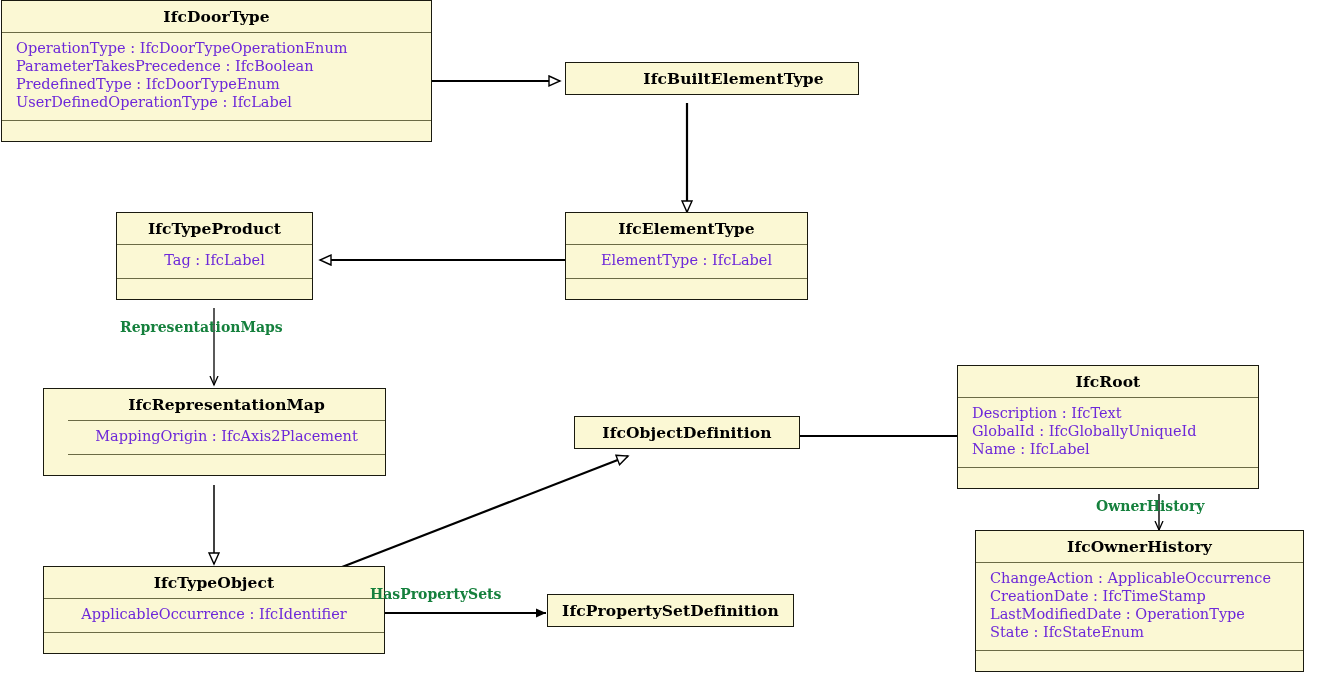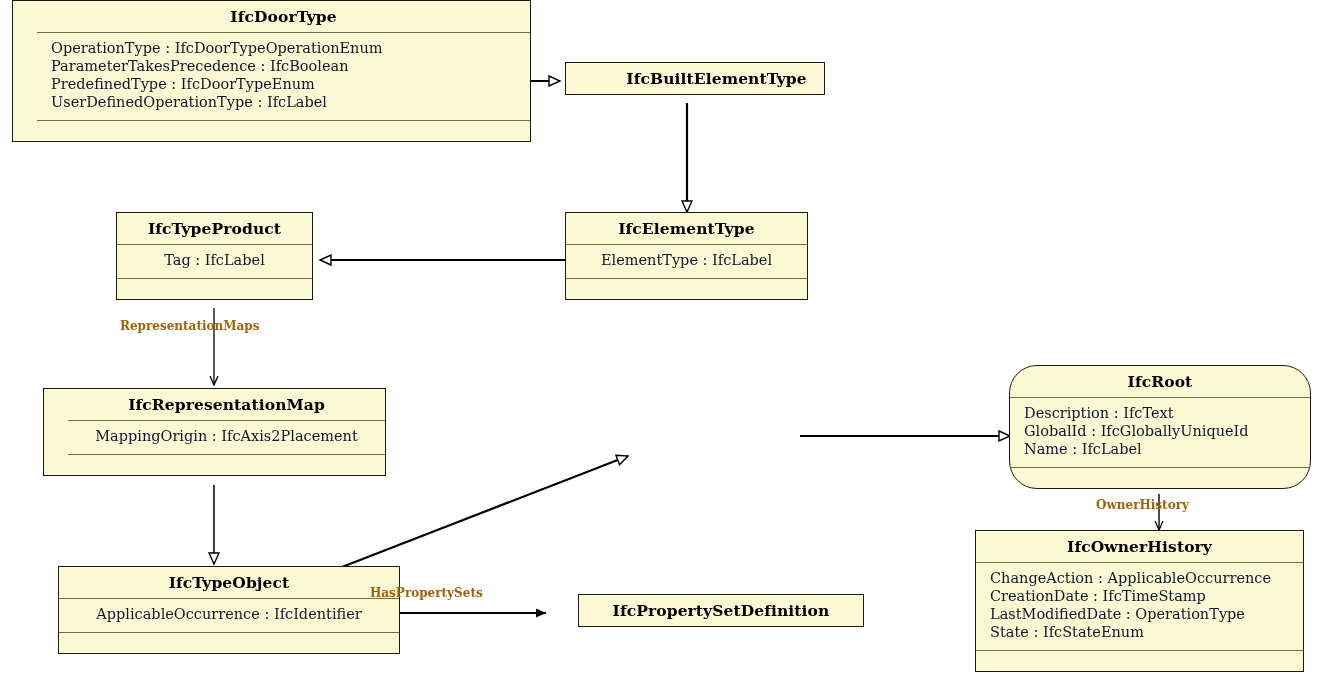--- a/index.html
+++ b/index.html
@@ -36,31 +36,31 @@
     border-top: 1.5px solid #6b6b45;
   }
   .uml-attrs {
     padding: 7px 10px 8px 14px;
     font-size: 14.5px;
     line-height: 1.24;
     color: #3a3a32;
     white-space: nowrap;
   }
   .uml-attr {
-    color: #0f172a;
+    color: #6d28d9;
   }
   .uml-foot {
     height: 20px;
   }
   .edge-label {
     position: absolute;
     font-family: "DejaVu Serif", "Liberation Serif", serif;
     font-weight: bold;
-    font-size: 12px;
-    color: #a16207;
+    font-size: 14px;
+    color: #15803d;
     white-space: nowrap;
     z-index: 8;
   }
   svg.edges {
     position: absolute;
     left: 0;
     top: 0;
     width: 1344px;
     height: 695px;
     z-index: 3;
@@ -118,34 +118,34 @@
 
     <g>
       <line x1="800" y1="436" x2="1010" y2="436" stroke="#000000" stroke-width="2.2" marker-end="url(#hollow-tri-r)"></line>
     </g>
 
     <g>
       <line x1="1159" y1="494" x2="1159" y2="530" stroke="#000000" stroke-width="1.4" marker-end="url(#open-arrow)"></line>
     </g>
   </svg>
 
-  <div class="uml-box" style="left:12px; top:0px; width:519px;padding-left:24px;">
+  <div class="uml-box" style="left:1px; top:0px; width:431px;">
     <div class="uml-title">IfcDoorType</div>
     <div class="uml-sep"></div>
     <div class="uml-attrs">
       <div class="uml-attr">OperationType : IfcDoorTypeOperationEnum</div>
       <div class="uml-attr">ParameterTakesPrecedence : IfcBoolean</div>
       <div class="uml-attr">PredefinedType : IfcDoorTypeEnum</div>
       <div class="uml-attr">UserDefinedOperationType : IfcLabel</div>
     </div>
     <div class="uml-sep"></div>
     <div class="uml-foot"></div>
   </div>
 
-  <div class="uml-box" style="left:565px; top:62px; width:260px;padding-left:43px;">
+  <div class="uml-box" style="left:565px; top:62px; width:294px;padding-left:43px;">
     <div class="uml-title">IfcBuiltElementType</div>
   </div>
 
   <div class="uml-box" style="left:116px; top:212px; width:197px;">
     <div class="uml-title">IfcTypeProduct</div>
     <div class="uml-sep"></div>
     <div class="uml-attrs" style="text-align:center; padding-left:10px;">
       <div class="uml-attr">Tag : IfcLabel</div>
     </div>
     <div class="uml-sep"></div>
@@ -165,22 +165,25 @@
   <div class="uml-box" style="left:43px; top:388px; width:343px;padding-left:24px;">
     <div class="uml-title">IfcRepresentationMap</div>
     <div class="uml-sep"></div>
     <div class="uml-attrs" style="text-align:center; padding-left:10px;">
       <div class="uml-attr">MappingOrigin : IfcAxis2Placement</div>
     </div>
     <div class="uml-sep"></div>
     <div class="uml-foot"></div>
   </div>
 
-
-  <div class="uml-box" style="left:1009px; top:365px; width:302px;border-radius:28px;">
+  <div class="uml-box" style="left:574px; top:416px; width:226px;">
+    <div class="uml-title">IfcObjectDefinition</div>
+  </div>
+
+  <div class="uml-box" style="left:957px; top:365px; width:302px;">
     <div class="uml-title">IfcRoot</div>
     <div class="uml-sep"></div>
     <div class="uml-attrs">
       <div class="uml-attr">Description : IfcText</div>
       <div class="uml-attr">GlobalId : IfcGloballyUniqueId</div>
       <div class="uml-attr">Name : IfcLabel</div>
     </div>
     <div class="uml-sep"></div>
     <div class="uml-foot"></div>
   </div>
@@ -191,31 +194,31 @@
     <div class="uml-attrs">
       <div class="uml-attr">ChangeAction : ApplicableOccurrence</div>
       <div class="uml-attr">CreationDate : IfcTimeStamp</div>
       <div class="uml-attr">LastModifiedDate : OperationType</div>
       <div class="uml-attr">State : IfcStateEnum</div>
     </div>
     <div class="uml-sep"></div>
     <div class="uml-foot"></div>
   </div>
 
-  <div class="uml-box" style="left:58px; top:566px; width:342px;">
+  <div class="uml-box" style="left:43px; top:566px; width:342px;">
     <div class="uml-title">IfcTypeObject</div>
     <div class="uml-sep"></div>
     <div class="uml-attrs" style="text-align:center; padding-left:10px;">
       <div class="uml-attr">ApplicableOccurrence : IfcIdentifier</div>
     </div>
     <div class="uml-sep"></div>
     <div class="uml-foot"></div>
   </div>
 
-  <div class="uml-box" style="left:578px; top:594px; width:286px;">
+  <div class="uml-box" style="left:547px; top:594px; width:247px;">
     <div class="uml-title">IfcPropertySetDefinition</div>
   </div>
 
   <div class="edge-label" style="left:120px; top:319px;">RepresentationMaps</div>
 
   <div class="edge-label" style="left:370px; top:586px;">HasPropertySets</div>
 
   <div class="edge-label" style="left:1096px; top:498px;">OwnerHistory</div>
 
 </div>

